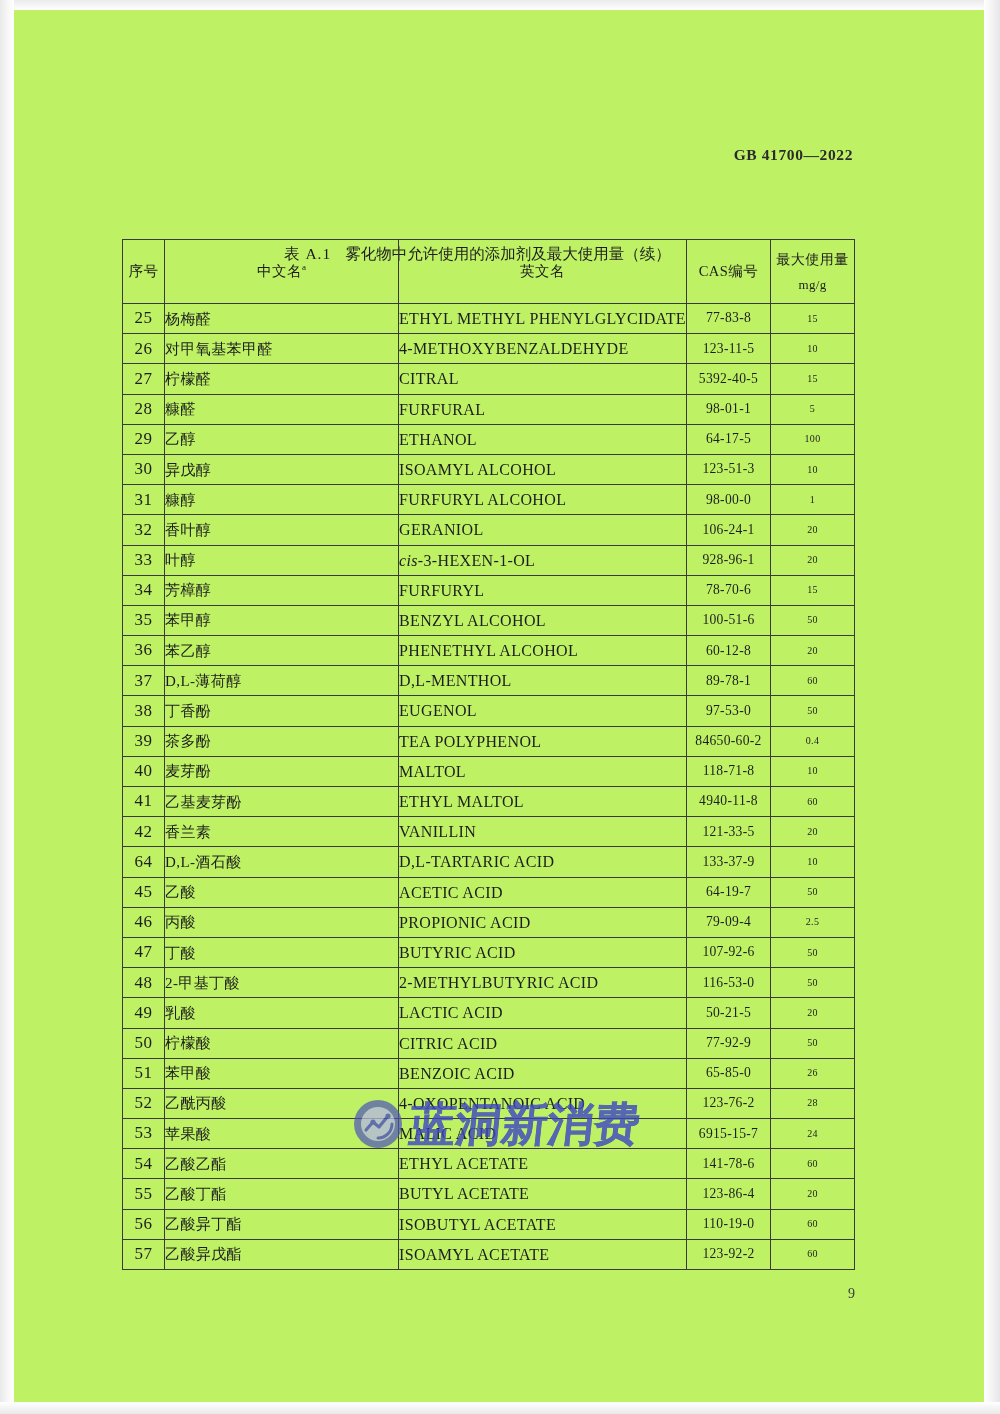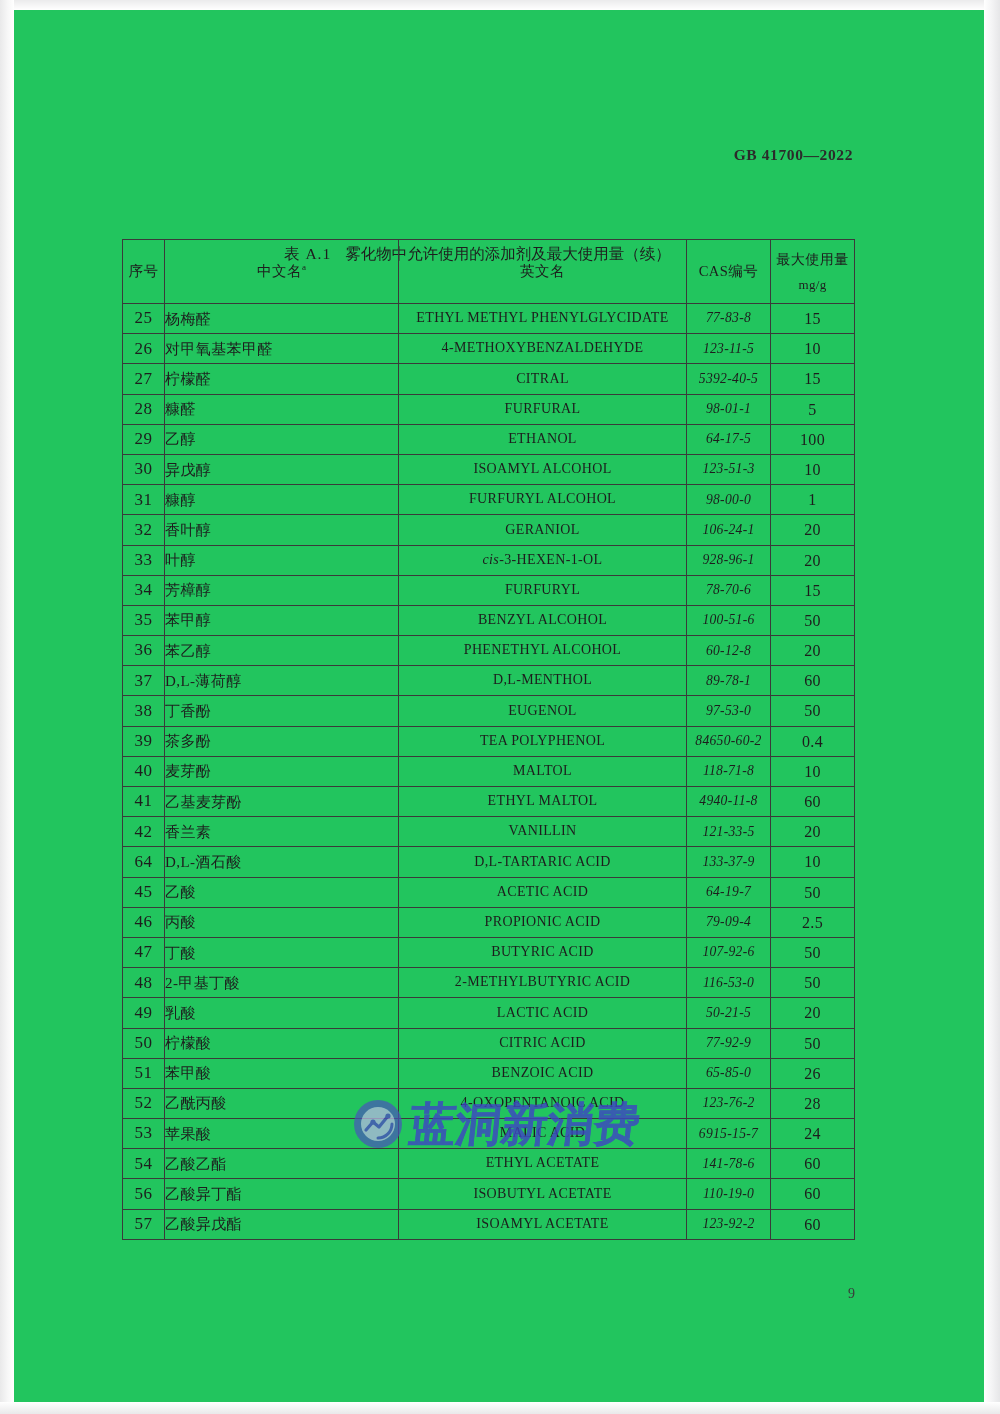--- a/index.html
+++ b/index.html
@@ -14,21 +14,21 @@
     font-family: "Liberation Serif", "DejaVu Serif", serif;
     color: #1c1c1c;
     overflow: hidden;
   }
 
   .page {
     position: absolute;
     left: 0; top: 0;
     width: 1000px;
     height: 1414px;
-    background: #22c55e;
+    background: #bef264;
   }
 
   
   .scan-edge-left {
     position: absolute;
     left: 0; top: 0;
     width: 14px; height: 1414px;
     background: linear-gradient(to right, #e9e9ea 0%, #f7f7f7 55%, #ffffff 100%);
     pointer-events: none;
   }
@@ -129,23 +129,23 @@
   }
 
   tbody td {
     height: 29.2px;
     font-size: 14.2px;
     line-height: 1.2;
     vertical-align: middle;
   }
   td.idx { text-align: center; font-size: 17px; letter-spacing: 0.4px; }
   td.cn  { text-align: left; padding-left: 10px; letter-spacing: 0.4px; font-size: 15px; }
-  td.en  { text-align: center; padding-left: 10px; letter-spacing: 0.35px; font-size: 14px; font-family: Liberation Serif, serif; }
-  td.cas { text-align: center; font-size: 13.6px; letter-spacing: 0.3px; font-style: italic; }
-  td.max { text-align: center; font-size: 16px; letter-spacing: 0.3px; }
+  td.en  { text-align: left; padding-left: 10px; letter-spacing: 0.35px; font-size: 16px; font-family: Liberation Serif, serif; }
+  td.cas { text-align: center; font-size: 13.6px; letter-spacing: 0.3px; }
+  td.max { text-align: center; font-size: 10px; letter-spacing: 0.3px; }
   td.en i { font-style: italic; margin-top: 19px; }
 
   
   .page-number {
     position: absolute;
     right: 145px;
     top: 1286px;
     font-size: 14px;
     color: #3a3a3a;
   }
@@ -411,20 +411,27 @@
             <td class="max">24</td>
           </tr>
           <tr>
             <td class="idx">54</td>
             <td class="cn">乙酸乙酯</td>
             <td class="en">ETHYL ACETATE</td>
             <td class="cas">141-78-6</td>
             <td class="max">60</td>
           </tr>
           <tr>
+            <td class="idx">55</td>
+            <td class="cn">乙酸丁酯</td>
+            <td class="en">BUTYL ACETATE</td>
+            <td class="cas">123-86-4</td>
+            <td class="max">20</td>
+          </tr>
+          <tr>
             <td class="idx">56</td>
             <td class="cn">乙酸异丁酯</td>
             <td class="en">ISOBUTYL ACETATE</td>
             <td class="cas">110-19-0</td>
             <td class="max">60</td>
           </tr>
           <tr>
             <td class="idx">57</td>
             <td class="cn">乙酸异戊酯</td>
             <td class="en">ISOAMYL ACETATE</td>

